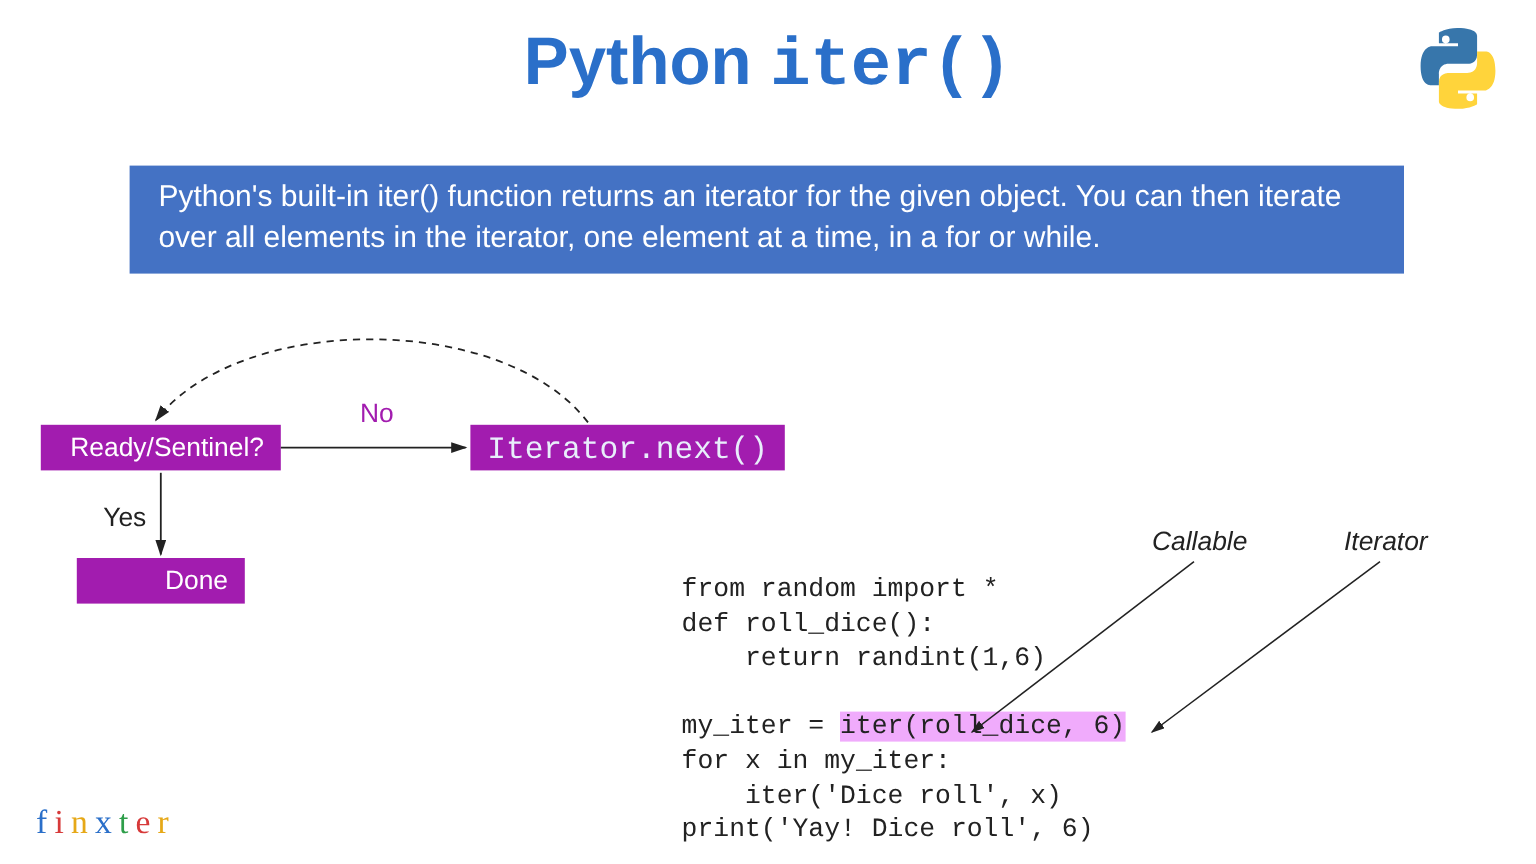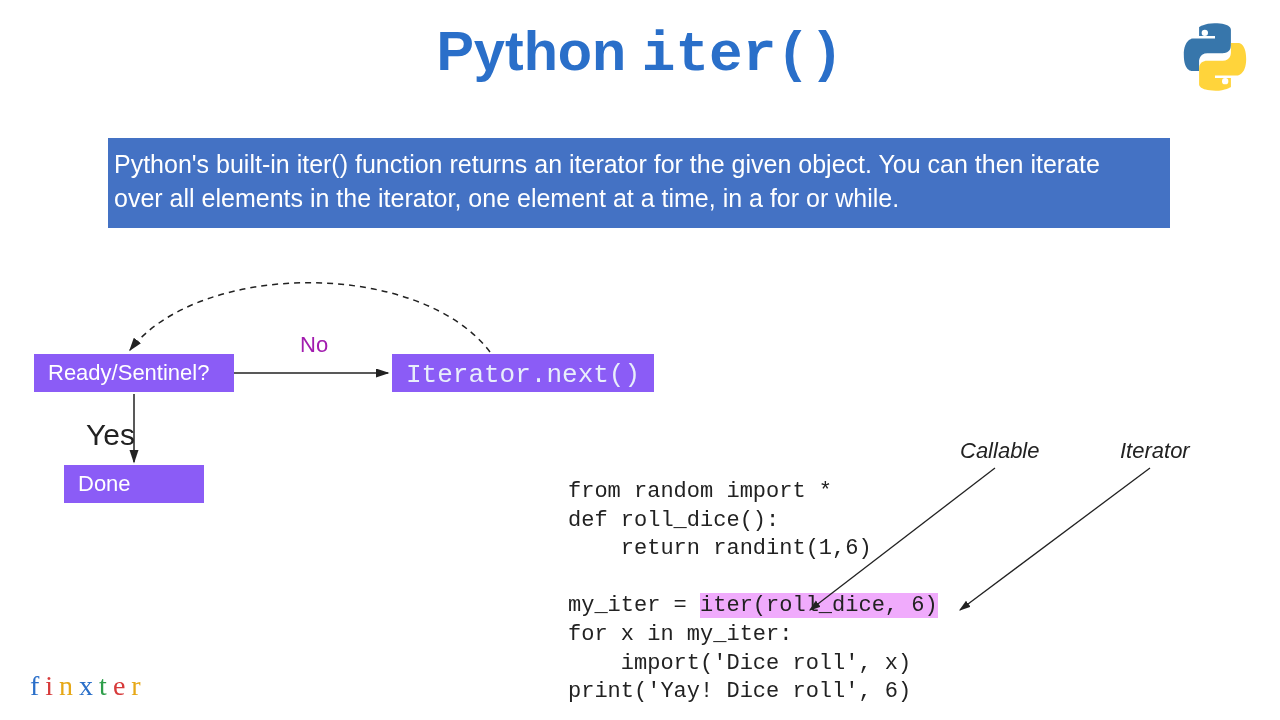--- a/index.html
+++ b/index.html
@@ -31,35 +31,35 @@
   }
   .desc-box {
     position: absolute;
     top: 138px;
     left: 108px;
     width: 1062px;
     background: #4472c4;
     color: #ffffff;
     font-size: 25px;
     line-height: 1.35;
-    padding: 10px 16px 12px 6px;
+    padding: 10px 16px 12px 24px;
   }
   .flow-box {
     position: absolute;
-    background: #8b5cf6;
+    background: #a21caf;
     color: #ffffff;
     font-size: 22px;
     padding: 6px 14px;
-    text-align: left;
+    text-align: right;
   }
   .flow-box.sentinel { top: 354px; left: 34px; width: 200px; font-family: 'Segoe UI', Arial, sans-serif; }
   .flow-box.next { top: 354px; left: 392px; height:38px; font-family: 'Consolas','Courier New',monospace; font-size: 26px; color: #e8eefb; }
   .flow-box.done { top: 465px; left: 64px; width: 140px; }
   .label-no { position: absolute; top: 332px; left: 300px; font-size: 22px; color: #a21caf; }
-  .label-yes { position: absolute; top: 418px; left: 86px; font-size: 30px; color: #222; }
+  .label-yes { position: absolute; top: 418px; left: 86px; font-size: 22px; color: #222; }
   .label-callable { position: absolute; top: 438px; left: 960px; font-size: 22px; font-style: italic; color: #222; }
   .label-sentinel { position: absolute; top: 438px; left: 1120px; font-size: 22px; font-style: italic; color: #222; }
   .code-block {
     position: absolute;
     top: 478px;
     left: 568px;
     font-family: 'Consolas','Courier New',monospace;
     font-size: 22px;
     line-height: 1.3;
     color: #222;
@@ -121,21 +121,21 @@
 <div class="label-yes">Yes</div>
 <div class="label-callable">Callable</div>
 <div class="label-sentinel">Iterator</div>
 
 <div class="code-block"><span class="kw">from</span><span> random </span><span class="kw">import</span><span> *</span>
 <span class="kw">def</span><span> roll_dice():</span>
 <span>    </span><span class="kw">return</span><span> randint(1,6)</span>
 <span></span>
 <span>my_iter = </span><span class="kw hl">iter(roll_dice, 6)</span>
 <span class="kw">for</span><span> x </span><span class="kw">in</span><span> my_iter:</span>
-<span>    import('Dice roll', x)</span>
+<span>    iter('Dice roll', x)</span>
 <span>print('Yay! Dice roll', 6)</span></div>
 
 <svg class="svg-layer">
   <defs>
     <marker id="arrow" markerWidth="10" markerHeight="10" refX="8" refY="3" orient="auto">
       <path d="M0,0 L0,6 L9,3 z" fill="#222"></path>
     </marker>
   </defs>
 
   <line x1="234" y1="373" x2="388" y2="373" stroke="#222" stroke-width="1.5" marker-end="url(#arrow)"></line>

